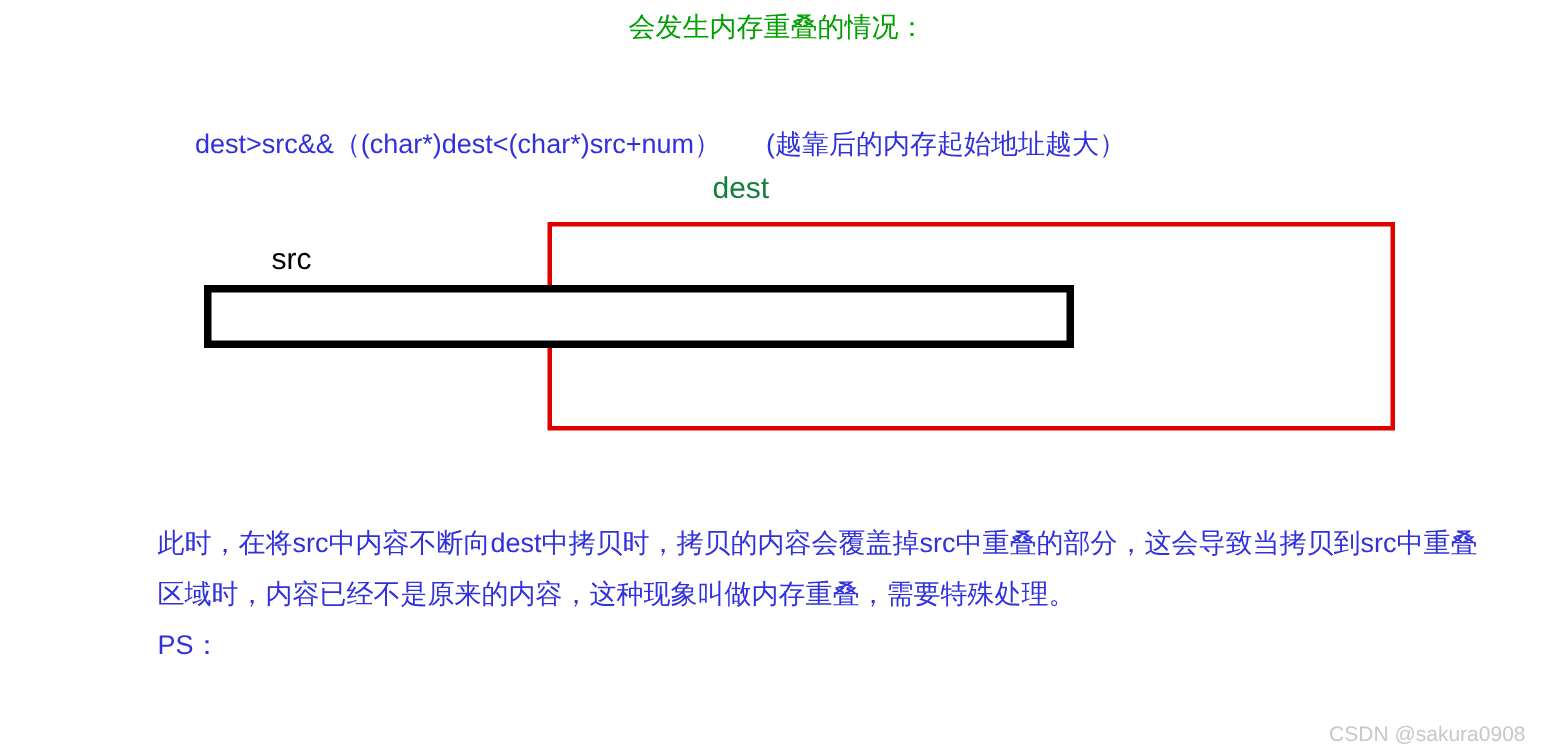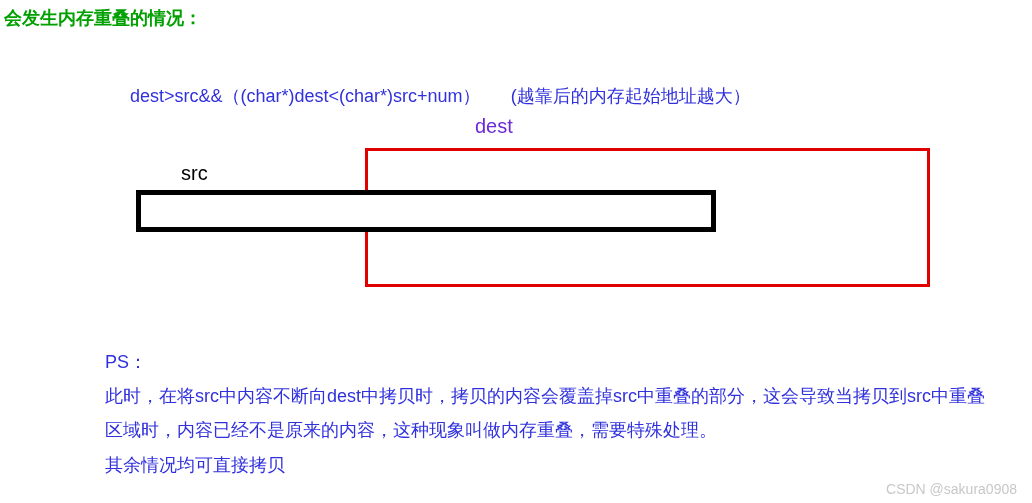--- a/index.html
+++ b/index.html
@@ -9,41 +9,42 @@
     }
     body {
       width: 1032px;
       height: 503px;
       background: #ffffff;
       font-family: "Microsoft YaHei", Arial, sans-serif;
       position: relative;
     }
     .title {
       color: #00a000;
-      font-weight: bold;
+      font-weight: normal;
       font-size: 18px;
       padding: 6px 0 0 4px;
+      text-align: center;
     }
     .condition {
       color: #3030dd;
       font-size: 18px;
       position: absolute;
       top: 52px;
       left: 130px;
       margin-top: 32px;
     }
     .diagram-area {
       position: absolute;
       top: 100px;
       left: 120px;
       width: 820px;
       height: 200px;
     }
     .dest-label {
-      color: #6d28d9;
+      color: #15803d;
       font-size: 20px;
       position: absolute;
       top: 15px;
       left: 355px;
     }
     .src-label {
       color: #000000;
       font-size: 20px;
       position: absolute;
       top: 62px;
@@ -97,18 +98,17 @@
 </div>
 
 <div class="diagram-area">
   <div class="dest-label">dest</div>
   <div class="src-label">src</div>
   <div class="dest-box"></div>
   <div class="src-box"></div>
 </div>
 
 <div class="description">
+  <div>此时，在将src中内容不断向dest中拷贝时，拷贝的内容会覆盖掉src中重叠的部分，这会导致当拷贝到src中重叠区域时，内容已经不是原来的内容，这种现象叫做内存重叠，需要特殊处理。</div>
   <div>PS：</div>
-  <div>此时，在将src中内容不断向dest中拷贝时，拷贝的内容会覆盖掉src中重叠的部分，这会导致当拷贝到src中重叠区域时，内容已经不是原来的内容，这种现象叫做内存重叠，需要特殊处理。</div>
-  <div>其余情况均可直接拷贝</div>
 </div>
 
 <div class="watermark">CSDN @sakura0908</div>
 
 </body></html>

